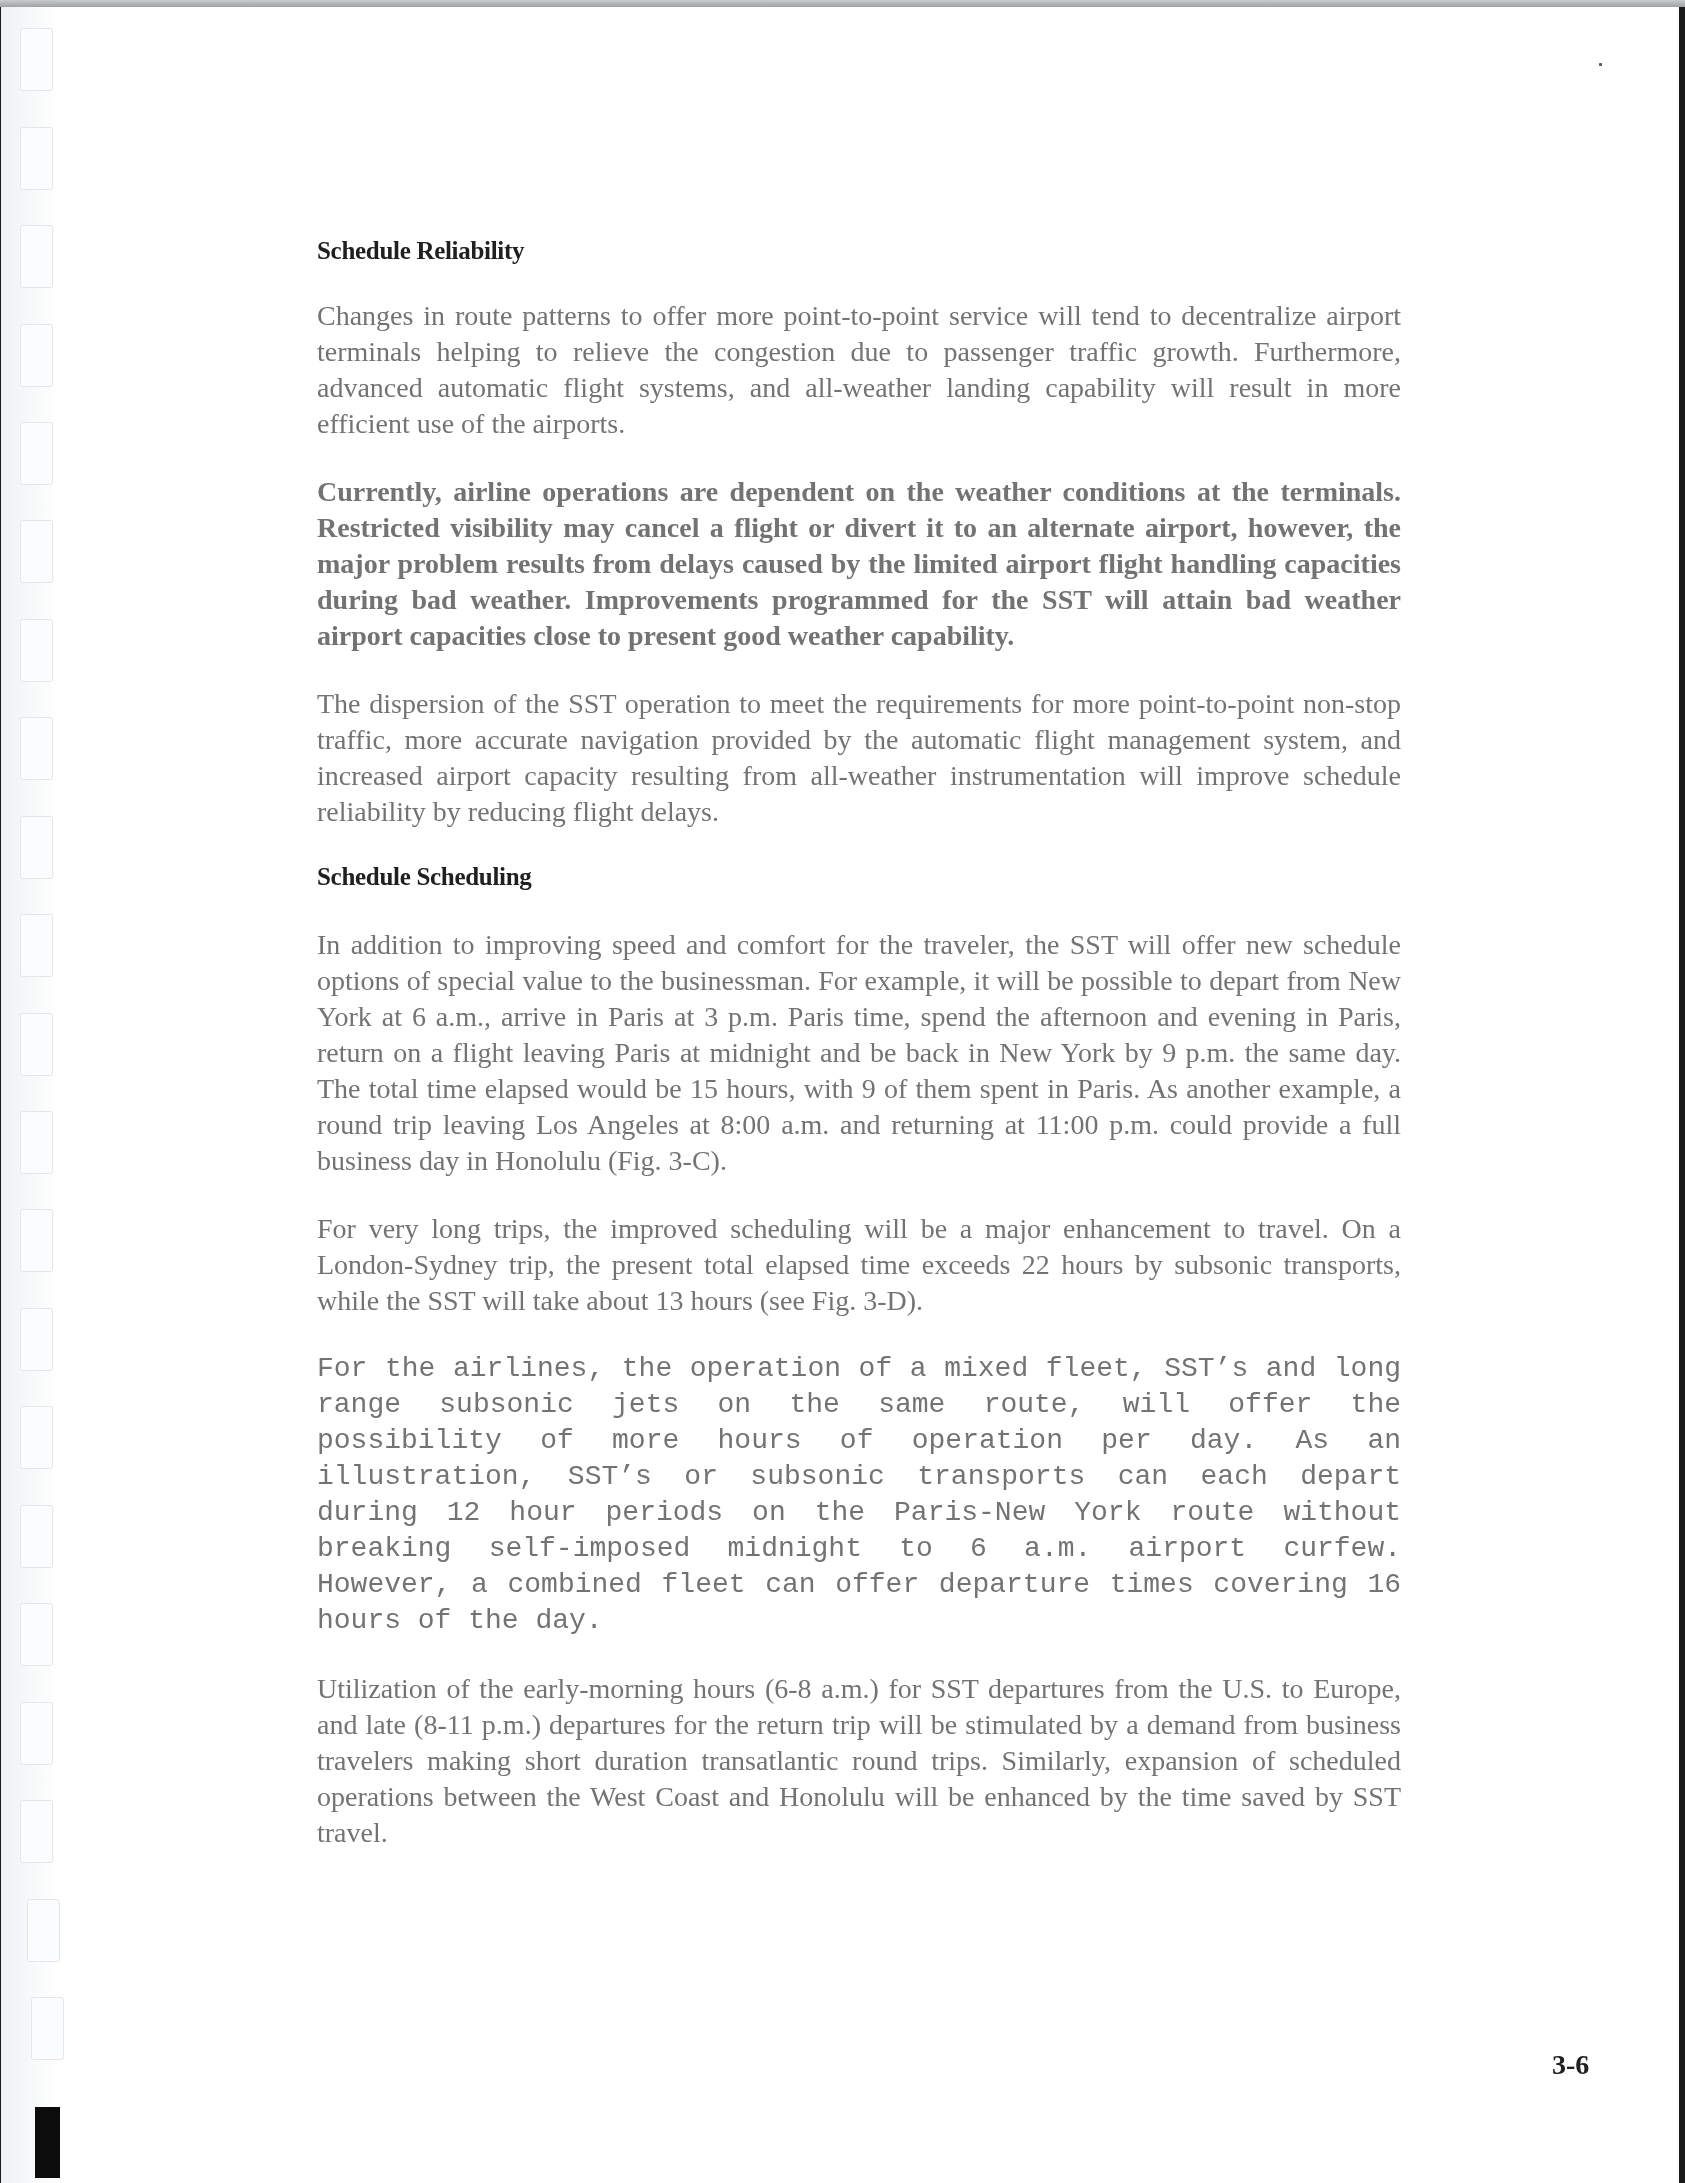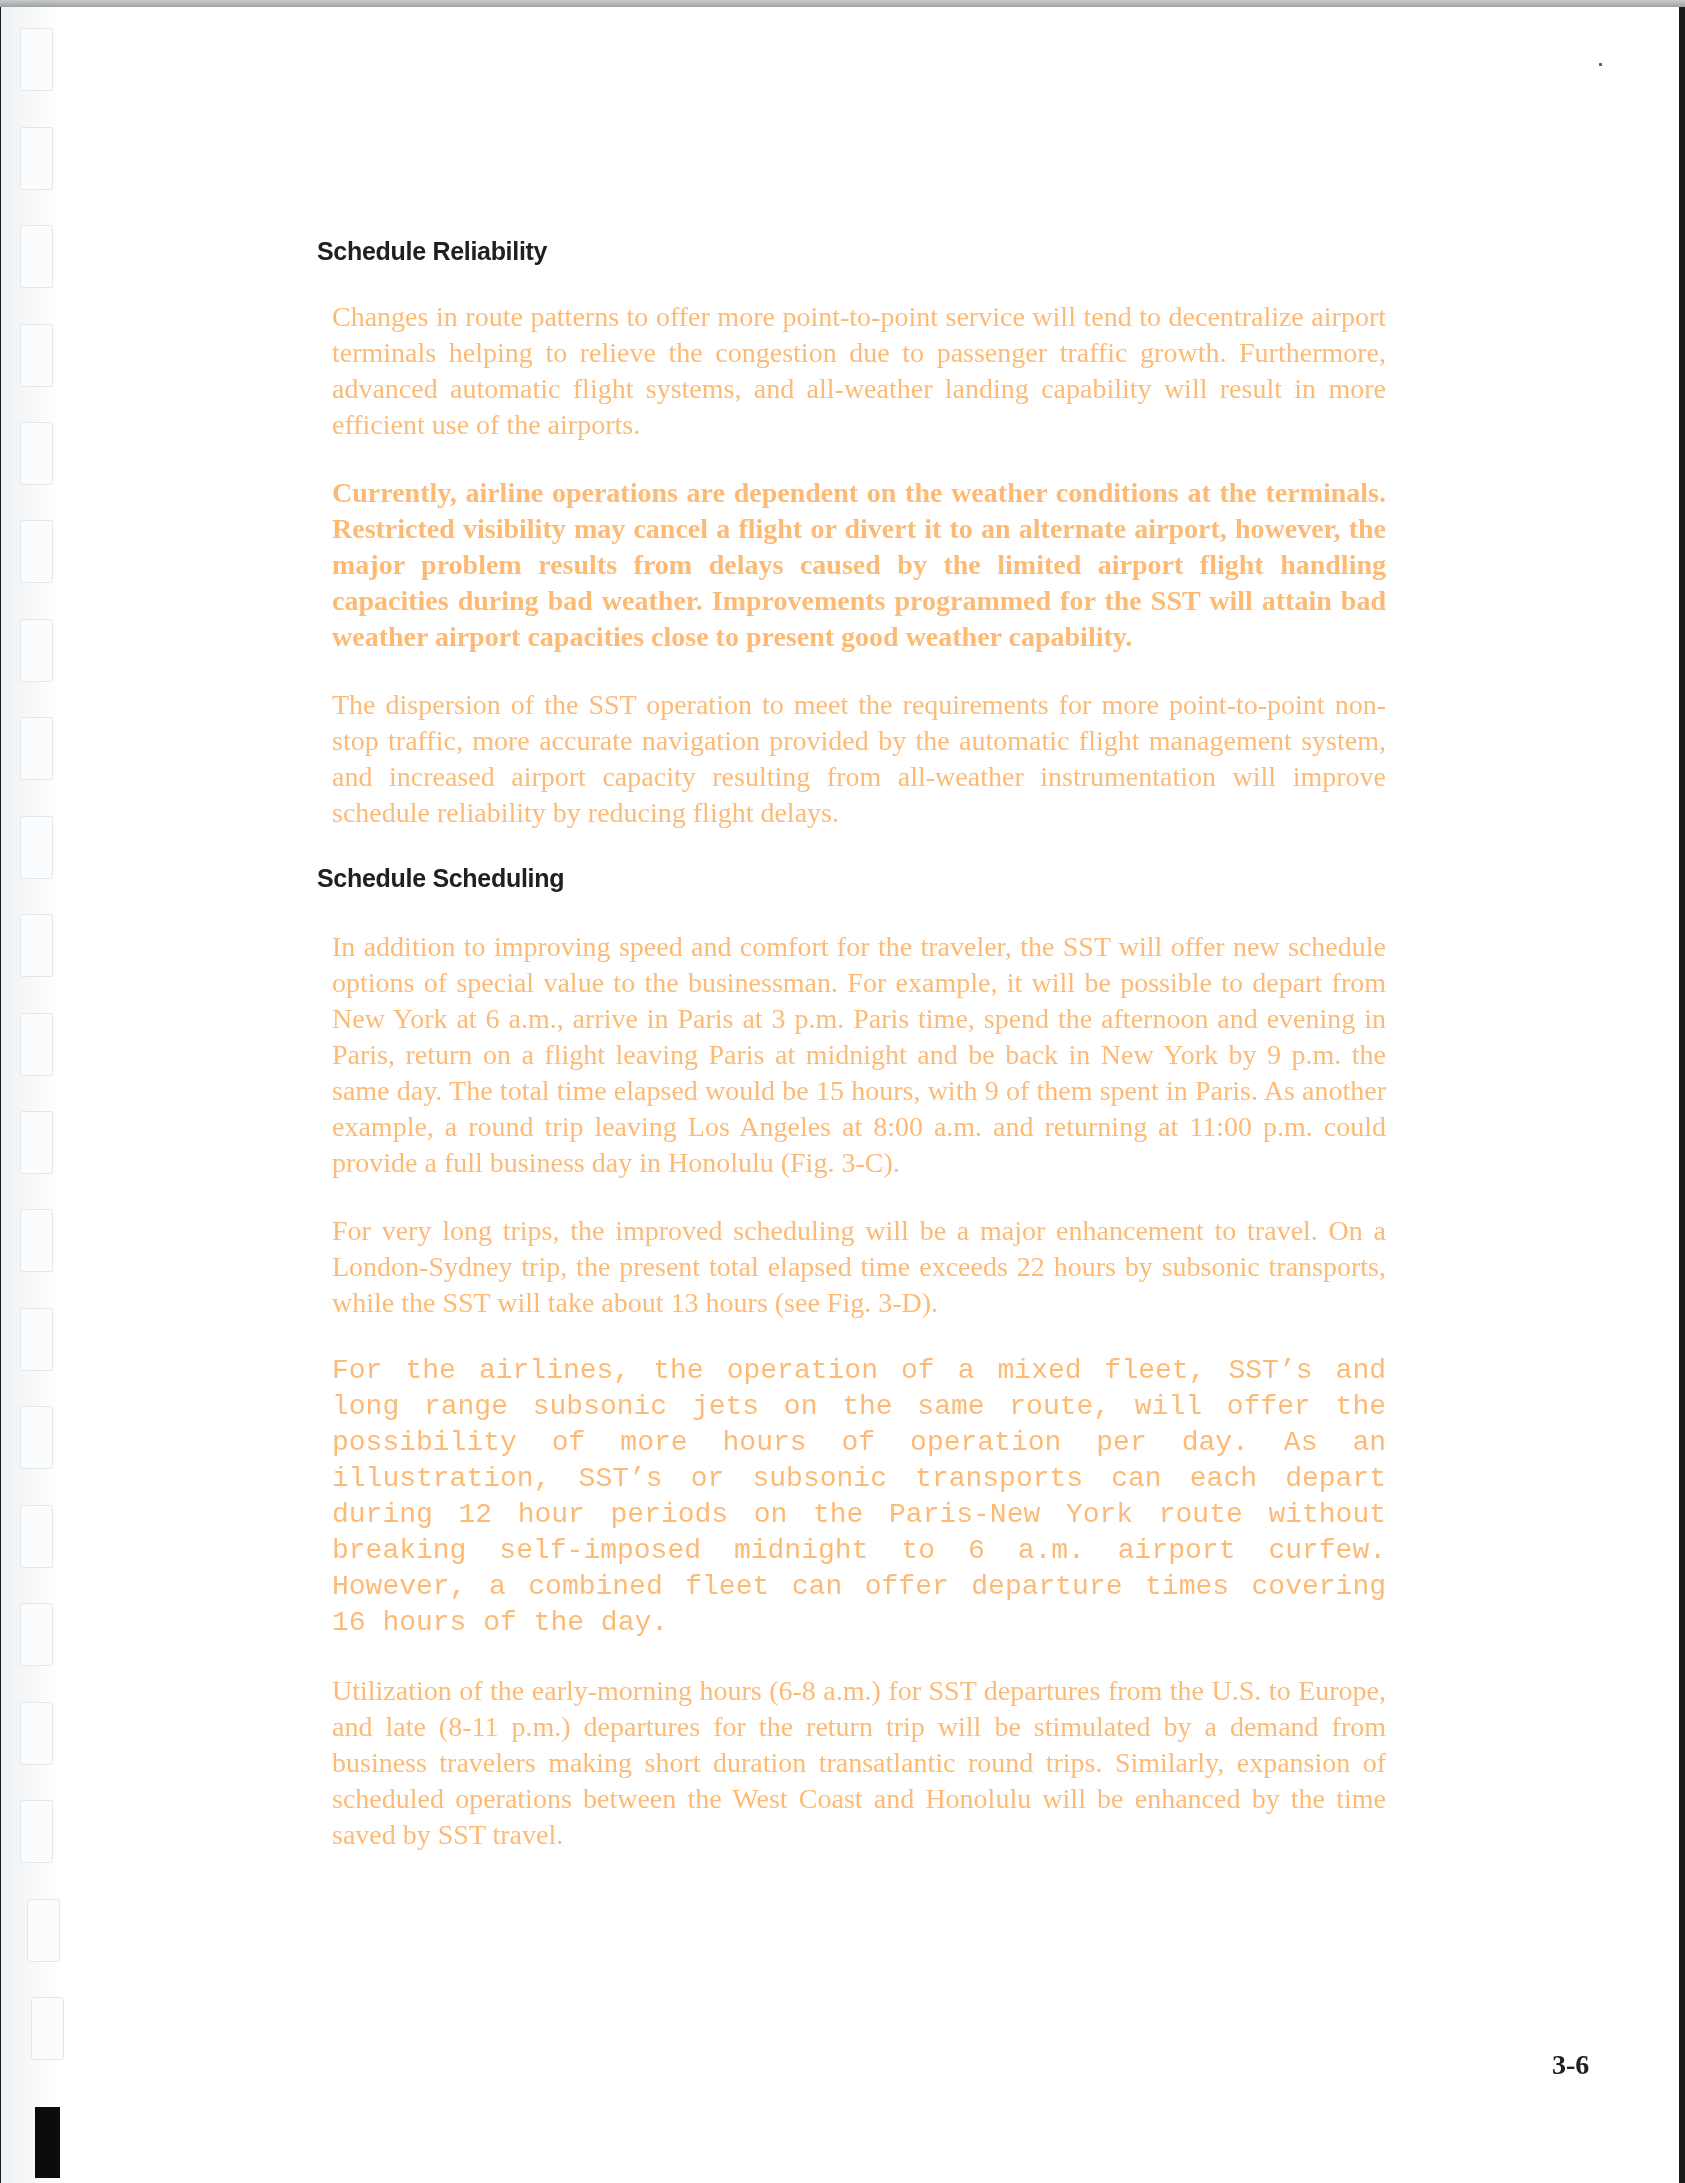--- a/index.html
+++ b/index.html
@@ -55,34 +55,34 @@
       background: #0c0c0c;
     }
     .content {
       position: absolute;
       left: 317px;
       top: 237px;
       width: 1084px;
       color: #222222;
     }
     h2 {
-      font-family: Liberation Sans, sans-serif;
+      font-family: Liberation Serif, serif;
       font-weight: bold;
       font-size: 25px;
       letter-spacing: -0.3px;
       margin: 0;
       color: #202020;
     }
     p {
       font-family: "Liberation Serif", serif;
       font-size: 28px;
       line-height: 36px;
       text-align: justify;
-      margin: 15px;
-      color: #fdba74;
+      margin: 0;
+      color: #737373;
     }
     #h1 { margin-bottom: 33px; }
     #p1 { margin-bottom: 32px; }
     #p2 { margin-bottom: 32px; font-weight: bold; }
     #p3 { margin-bottom: 33px; }
     #h2 { margin-bottom: 36px; }
     #p4 { margin-bottom: 32px; }
     #p5 { margin-bottom: 32px; }
     #p6 { margin-bottom: 32px; font-family: Liberation Mono, monospace; }
     .page-number {

